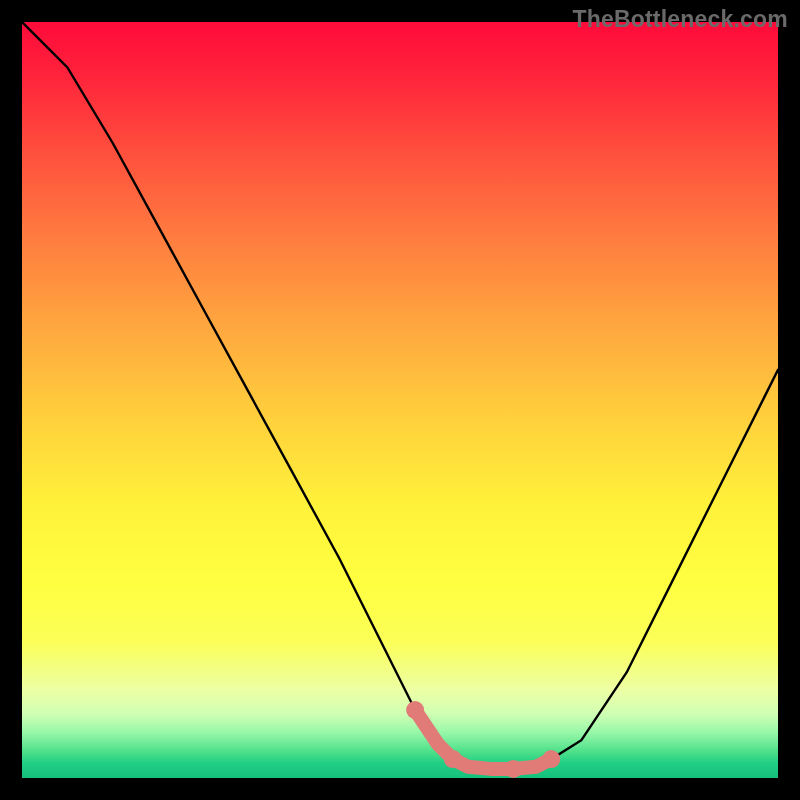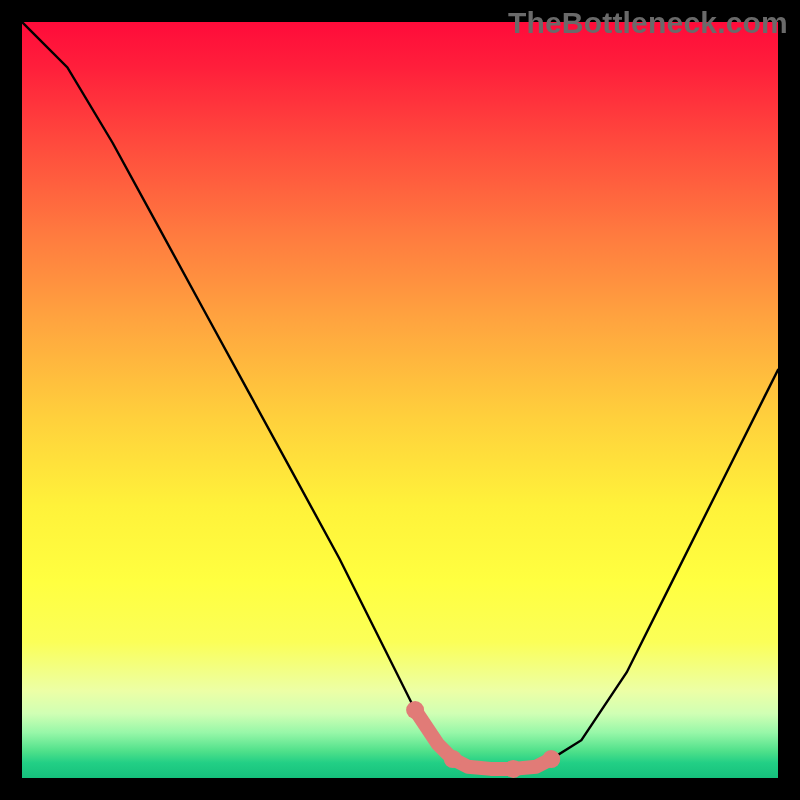--- a/index.html
+++ b/index.html
@@ -41,21 +41,21 @@
       #22cf85 98%,
       #15c07c 100%
     );
   }
   .watermark {
     position: absolute;
     top: 6px;
     right: 12px;
     color: #6a6a6a;
     font-weight: 700;
-    font-size: 30px;
+    font-size: 23px;
     letter-spacing: 0.2px;
     z-index: 5;
   }
   svg.overlay {
     position: absolute;
     left: 0;
     top: 0;
     width: 756px;
     height: 756px;
     z-index: 3;

